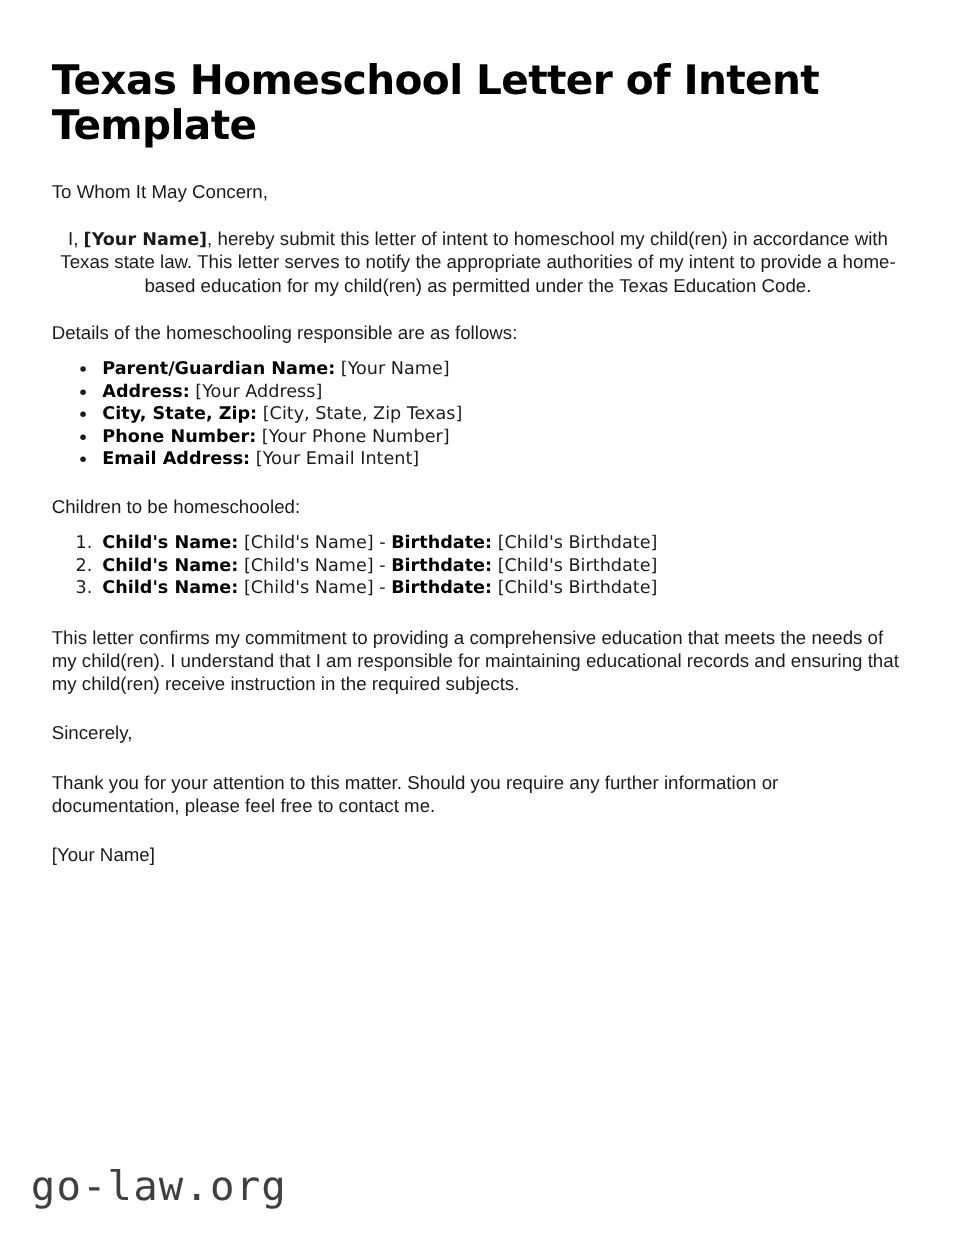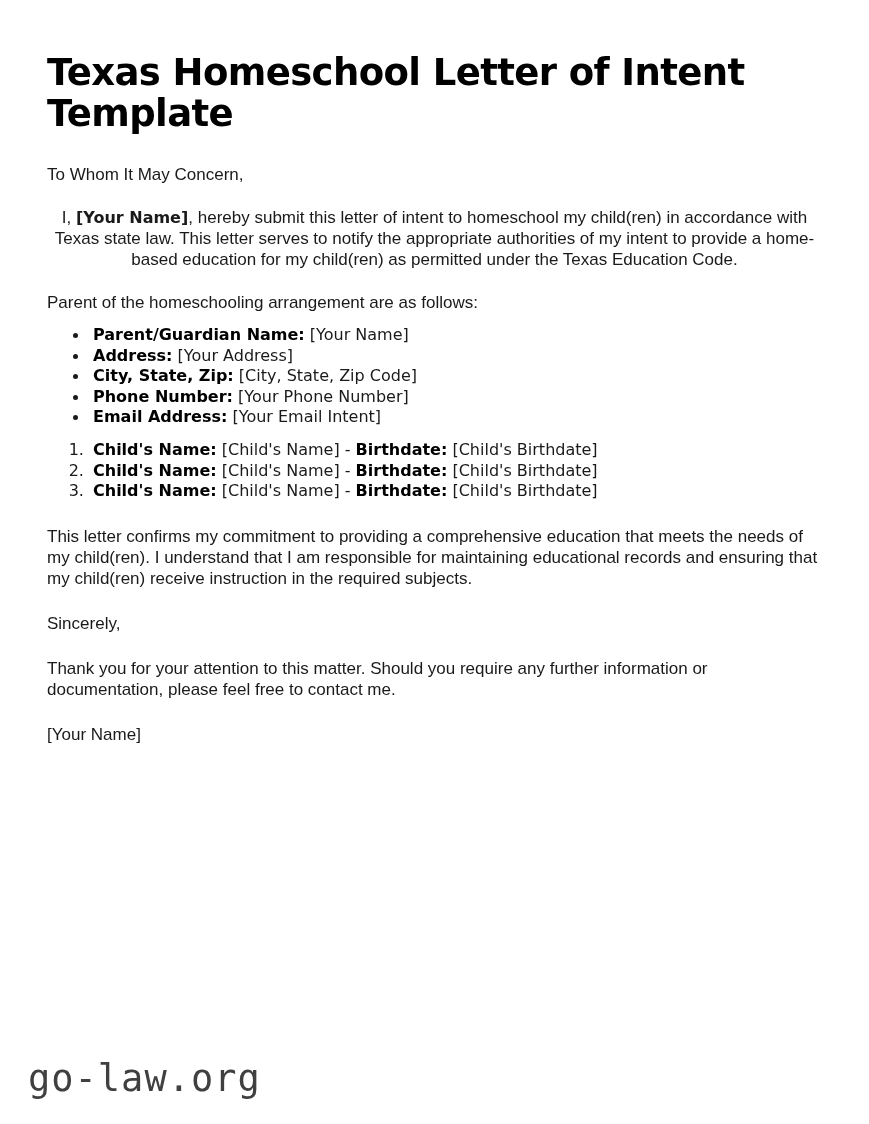--- a/index.html
+++ b/index.html
@@ -126,35 +126,36 @@
 <div class="page">
 
   <div class="content">
 
     <h1 class="doc-title">Texas Homeschool Letter of Intent Template</h1>
 
     <p class="para lead">To Whom It May Concern,</p>
 
     <p class="para intro"><span>I, </span><b class="bold">[Your Name]</b><span>, hereby submit this letter of intent to homeschool my child(ren) in accordance with Texas state law. This letter serves to notify the appropriate authorities of my intent to provide a home-based education for my child(ren) as permitted under the Texas Education Code.</span></p>
 
-    <p class="para details">Parent of the homeschooling arrangement are as follows:</p>
+    <p class="para details">Details of the homeschooling responsible are as follows:</p>
 
     <ul class="detail-list">
       <li><span class="item-label">Parent/Guardian Name:</span>
         <span class="item-value">[Your Name]</span></li>
       <li><span class="item-label">Address:</span>
         <span class="item-value">[Your Address]</span></li>
       <li><span class="item-label">City, State, Zip:</span>
-        <span class="item-value">[City, State, Zip Code]</span></li>
+        <span class="item-value">[City, State, Zip Texas]</span></li>
       <li><span class="item-label">Phone Number:</span>
         <span class="item-value">[Your Phone Number]</span></li>
       <li><span class="item-label">Email Address:</span>
         <span class="item-value">[Your Email Intent]</span></li>
     </ul>
 
+    <p class="para children">Children to be homeschooled:</p>
 
     <ol class="children-list">
       <li><span class="item-label">Child's Name:</span>
         <span class="item-value">[Child's Name]</span><span class="item-sep"> - </span><span class="item-label">Birthdate:</span>
         <span class="item-value">[Child's Birthdate]</span></li>
       <li><span class="item-label">Child's Name:</span>
         <span class="item-value">[Child's Name]</span><span class="item-sep"> - </span><span class="item-label">Birthdate:</span>
         <span class="item-value">[Child's Birthdate]</span></li>
       <li><span class="item-label">Child's Name:</span>
         <span class="item-value">[Child's Name]</span><span class="item-sep"> - </span><span class="item-label">Birthdate:</span>

